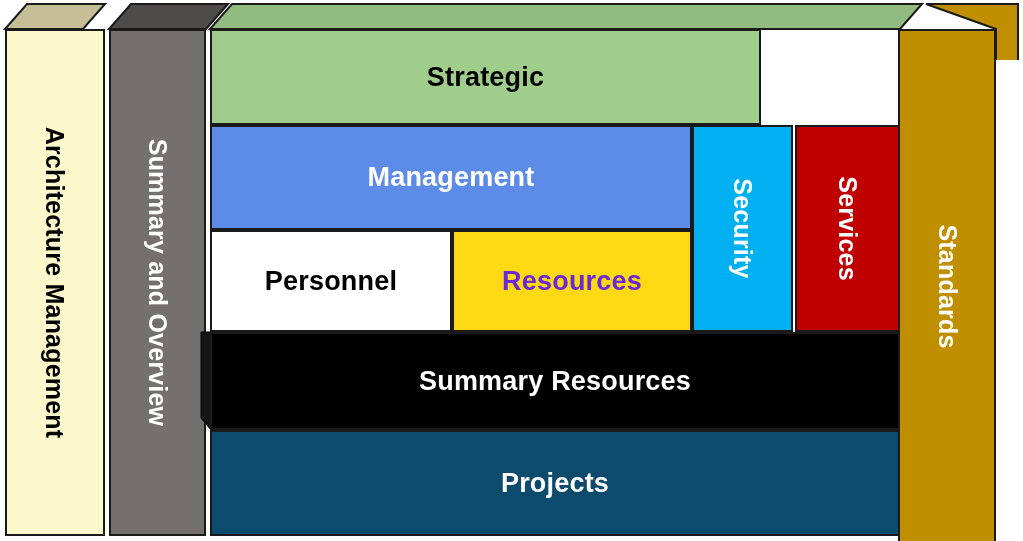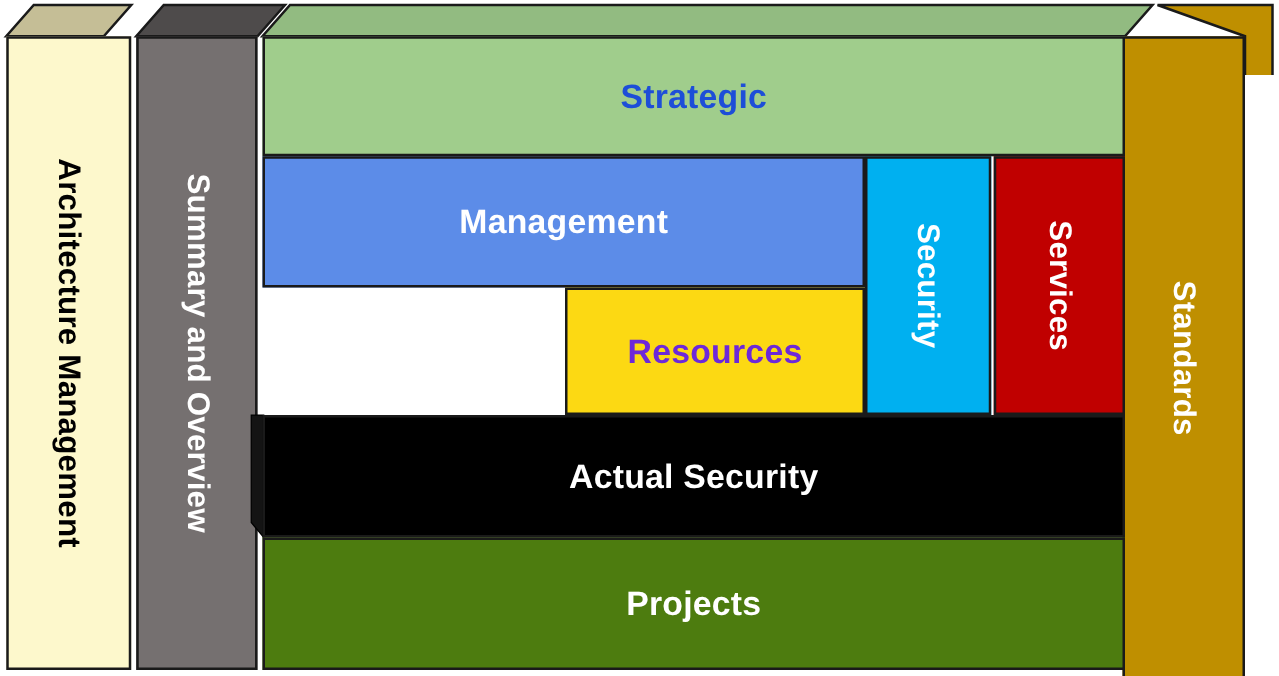--- a/index.html
+++ b/index.html
@@ -57,46 +57,49 @@
   </div>
 
   <div class="blk vert fs-md" style="left:109px;top:29px;width:97px;height:507px;background:#757070;color:#fff;">
     <span class="lbl">Summary and Overview</span>
   </div>
 
   <div class="blk vert fs-md" style="left:898px;top:29px;width:98px;height:512px;background:#BF8F00;color:#fff;border-bottom:none;">
     <span class="lbl">Standards</span>
   </div>
 
-  <div class="blk fs-lg" style="left:210px;top:29px;width:690px;height:96px;background:#A0CD8C;color:#1d4ed8;">
+  <div class="blk fs-lg" style="left:210px;top:29px;width:551px;height:96px;background:#A0CD8C;color:#000000;">
     <span class="lbl">Strategic</span>
   </div>
 
   <div class="blk fs-lg" style="left:210px;top:125px;width:482px;height:105px;background:#5C8CE8;color:#fff;">
     <span class="lbl">Management</span>
   </div>
 
   <div class="blk vert fs-md" style="left:692px;top:125px;width:101px;height:207px;background:#00B0F0;color:#fff;">
     <span class="lbl">Security</span>
   </div>
 
   <div class="blk vert fs-md" style="left:795px;top:125px;width:105px;height:207px;background:#C00000;color:#fff;">
     <span class="lbl">Services</span>
   </div>
 
+  <div class="blk fs-lg" style="left:210px;top:230px;width:242px;height:102px;background:#FFFFFF;color:#000;">
+    <span class="lbl">Personnel</span>
+  </div>
 
   <div class="blk fs-lg" style="left:452px;top:230px;width:240px;height:102px;background:#FCD913;color:#6d28d9;">
     <span class="lbl">Resources</span>
   </div>
 
   <svg style="position:absolute;left:200px;top:330px;width:702px;height:102px;pointer-events:none;">
     <polygon points="1,2 11,2 11,100 1,88" fill="#141414" stroke="none"></polygon>
     <polygon points="1,2 11,2 11,100 1,88" fill="none" stroke="#000000" stroke-width="1"></polygon>
   </svg>
   <div class="blk fs-lg" style="left:210px;top:332px;width:690px;height:98px;background:#000000;color:#fff;">
-    <span class="lbl">Actual Security</span>
+    <span class="lbl">Summary Resources</span>
   </div>
 
-  <div class="blk fs-lg" style="left:210px;top:430px;width:690px;height:106px;background:#4d7c0f;color:#fff;">
+  <div class="blk fs-lg" style="left:210px;top:430px;width:690px;height:106px;background:#0c4a6e;color:#fff;">
     <span class="lbl">Projects</span>
   </div>
 
 </div>
 
 </body></html>

